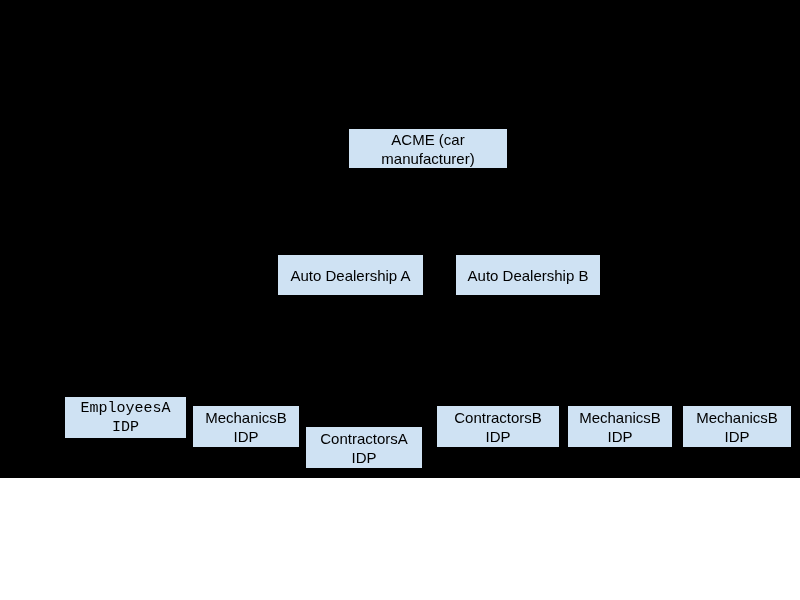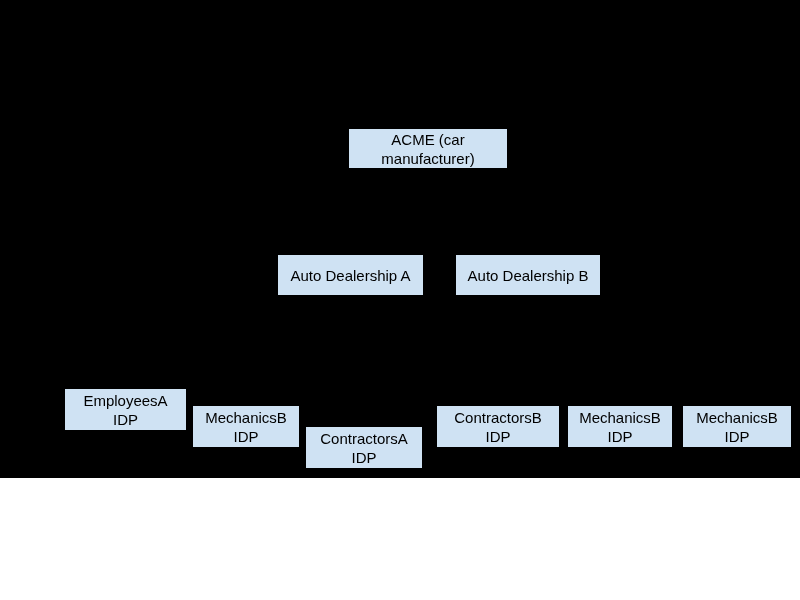--- a/index.html
+++ b/index.html
@@ -25,21 +25,21 @@
     justify-content: center;
     text-align: center;
     font-size: 15px;
     line-height: 19px;
     white-space: pre-line;
   }
   
   .n-acme          { left: 348px; top: 128px; width: 160px; height: 41px; }
   .n-dealership-a  { left: 277px; top: 254px; width: 147px; height: 42px; }
   .n-dealership-b  { left: 455px; top: 254px; width: 146px; height: 42px; }
-  .n-employees-a   { left:  64px; top: 388px; width: 123px; height: 43px; }
+  .n-employees-a   { left:  64px; top: 396px; width: 123px; height: 43px; font-family: Liberation Mono, monospace; }
   .n-mechanics-a   { left: 192px; top: 405px; width: 108px; height: 43px; }
   .n-contractors-a { left: 305px; top: 426px; width: 118px; height: 43px; }
   .n-contractors-b { left: 436px; top: 405px; width: 124px; height: 43px; justify-content: center; }
   .n-mechanics-b   { left: 567px; top: 405px; width: 106px; height: 43px; }
   .n-employees-b   { left: 682px; top: 405px; width: 110px; height: 43px; }
 </style>
 </head>
 <body>
 
 <div class="canvas" style="--bg: #000000; --node-fill: #cfe2f3; --node-border: #000000; --node-text: #000000;">

